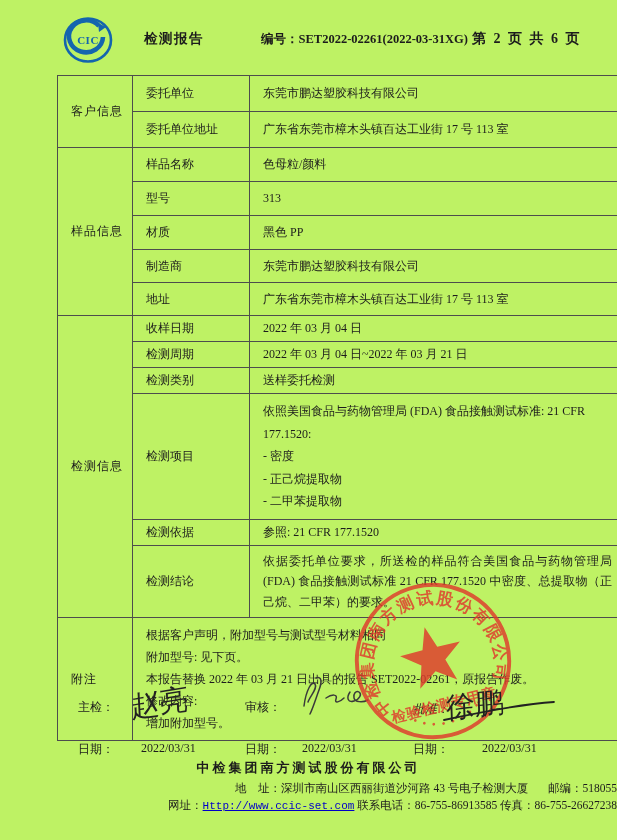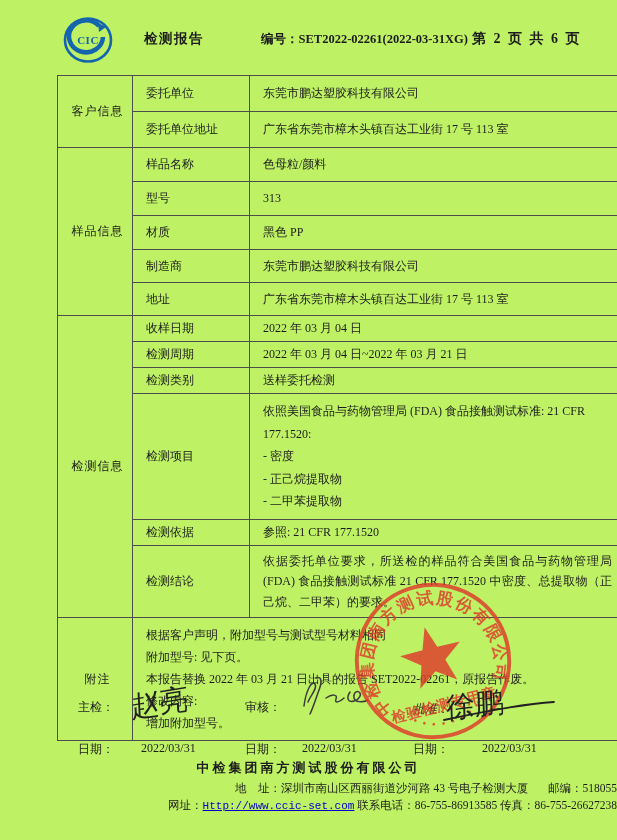--- a/index.html
+++ b/index.html
@@ -8,21 +8,21 @@
     font-family:"Liberation Serif","DejaVu Serif",serif;color:#1c1c1c;
   }
   
   .logo{position:absolute;left:62px;top:15px;}
   .hdr-title{position:absolute;left:144px;top:30px;font-size:13.5px;font-weight:bold;letter-spacing:1.5px;text-align:right;}
   .hdr-no{position:absolute;left:233px;top:31px;font-size:12.5px;font-weight:bold;margin-left:28px;}
   .hdr-page{position:absolute;left:472px;top:30px;font-size:14px;font-weight:bold;letter-spacing:2px;white-space:nowrap;}
   
   table.rpt{position:absolute;left:57px;top:75px;width:506px;border-collapse:collapse;table-layout:fixed;}
   table.rpt td{border:1px solid #4d4d4d;font-size:12px;vertical-align:middle;padding:0 8px 0 13px;overflow:hidden;}
-  td.sec{width:53px;text-align:center;padding:0 9px;letter-spacing:1px;word-break:break-all;line-height:21px;font-size:12.5px;}
+  td.sec{width:53px;padding:0 9px;letter-spacing:1px;word-break:break-all;line-height:21px;font-size:12.5px;}
   td.fld{width:95px;}
   td.val{width:358px;}
   tr.h35 td{height:35px}tr.h33 td{height:33px}tr.h32 td{height:32px}
   tr.h25 td{height:25px}tr.h90 td{height:90px}tr.h55 td{height:55px}tr.h93 td{height:93px}
   .mline{line-height:22.5px;padding:6px 0;}
   .just{line-height:20.5px;text-align:justify;padding:5px 9px 5px 0;}
   
   .sig-label{position:absolute;font-size:12px;white-space:nowrap;}
   .sig-svg{position:absolute;}
   .date-label{position:absolute;font-size:12px;}

